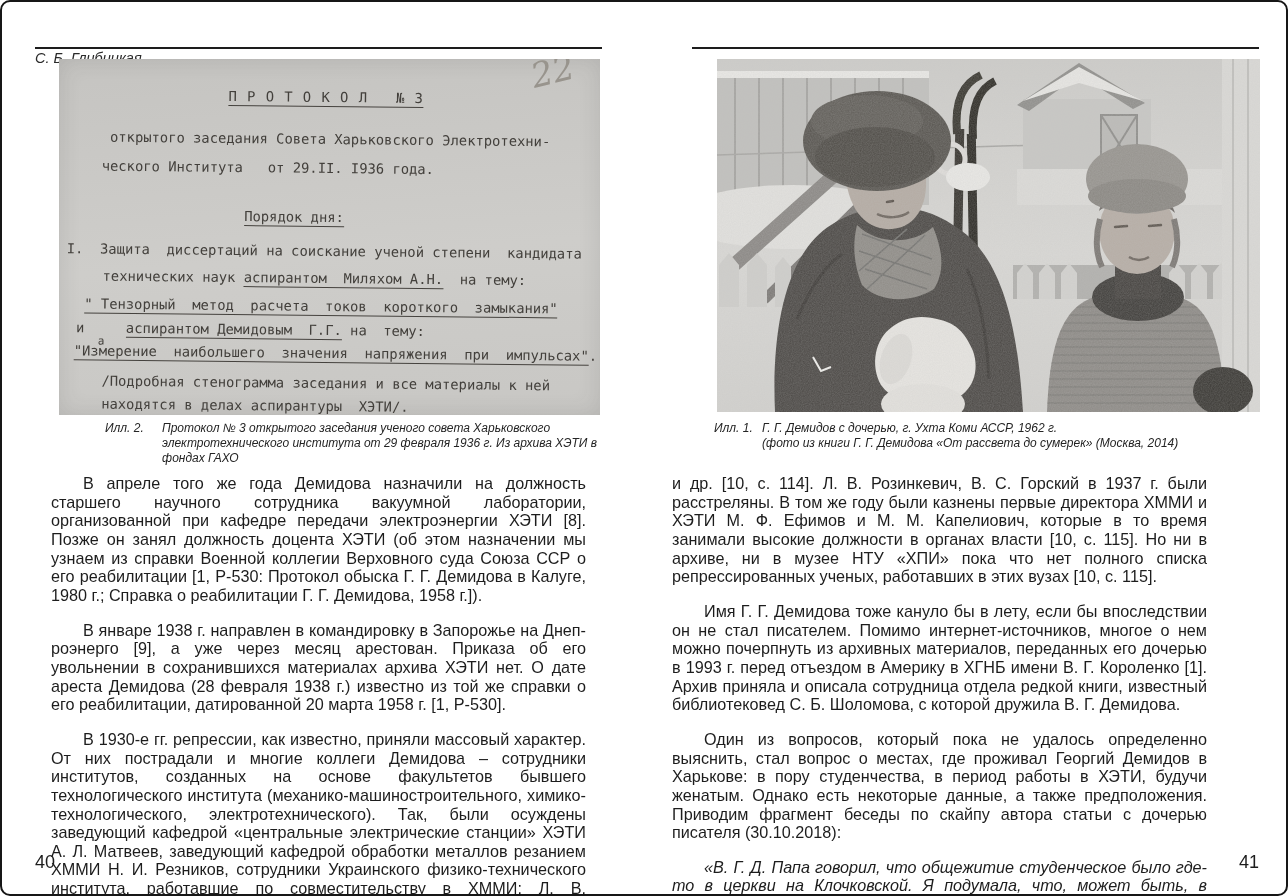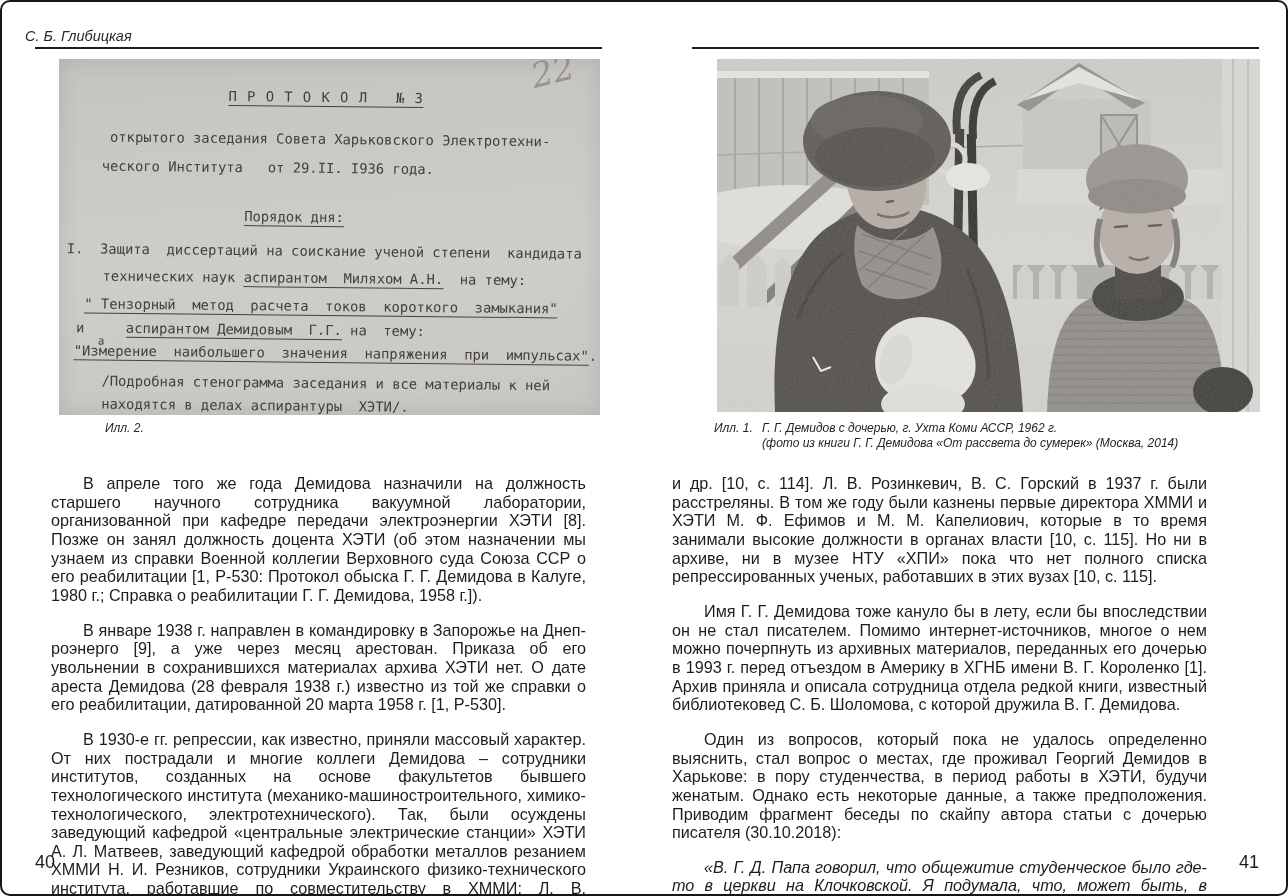--- a/index.html
+++ b/index.html
@@ -3,21 +3,21 @@
 <meta charset="utf-8">
 <style>
   html,body{margin:0;padding:0;background:#ffffff;}
   .canvas{
     position:relative;width:1288px;height:896px;box-sizing:border-box;
     background:#ffffff;border:2px solid #161616;border-radius:10px;overflow:hidden;
     font-family:"Liberation Sans", sans-serif;color:#1c1c1c;
   }
   
   .rh{position:absolute;top:26px;font-style:italic;font-size:14.5px;color:#2a2a2a;white-space:nowrap;}
-  .rh-left{left:23px;}
+  .rh-left{left:33px;margin-top:22px;}
   .rh-right{left:690px;width:567px;text-align:right;}
   .head-rule{position:absolute;top:45px;height:2px;background:#1d1d1d;width:567px;}
   .rule-left{left:33px;}
   .rule-right{left:690px;}
 
   
   .scan{
     position:absolute;left:57px;top:57px;width:541px;height:356px;overflow:hidden;
     background:linear-gradient(176deg,#c5c4c1 0%,#cecdca 55%,#c8c7c4 100%);
     box-shadow:inset 0 0 22px rgba(60,58,54,.14);
@@ -94,20 +94,21 @@
       <div class="l-i2a"><span>и     </span><span class="u">аспирантом Демидовым  Г.Г.</span><span> на  тему:</span></div>
       <div class="l-ins">а</div>
       <div class="l-i2b"><span class="u">"Измерение  наибольшего  значения  напряжения  при  импульсах"</span><span>.</span></div>
       <div class="l-n1">/Подробная стенограмма заседания и все материалы к ней</div>
       <div class="l-n2">находятся в делах аспирантуры  ХЭТИ/.</div>
     </div>
   </div>
 
   <div class="caption cap-left">
     <span class="cap-label">Илл. 2.</span>
+    <span class="cap-body">Протокол № 3 открытого заседания ученого совета Харьковского электротехнического института от 29 февраля 1936 г. Из архива ХЭТИ в фондах ГАХО</span>
   </div>
 
   <div class="bodycol body-left">
     <p class="ind">В апреле того же года Демидова назначили на должность старшего на­учного сотрудника вакуумной лаборатории, организованной при кафедре передачи электроэнергии ХЭТИ [8]. Позже он занял должность доцента ХЭТИ (об этом назначении мы узнаем из справки Военной коллегии Вер­ховного суда Союза ССР о его реабилитации [1, Р-530: Протокол обыска Г. Г. Демидова в Калуге, 1980 г.; Справка о реабилитации Г. Г. Демидова, 1958 г.]).</p>
     <p class="ind">В январе 1938 г. направлен в командировку в Запорожье на Днеп­роэнерго [9], а уже через месяц арестован. Приказа об его увольнении в сохранившихся материалах архива ХЭТИ нет. О дате ареста Демидова (28 февраля 1938 г.) известно из той же справки о его реабилитации, датированной 20 марта 1958 г. [1, Р-530].</p>
     <p class="ind">В 1930-е гг. репрессии, как известно, приняли массовый характер. От них пострадали и многие коллеги Демидова – сотрудники институтов, созданных на основе факультетов бывшего технологического института (механико-машиностроительного, химико-технологического, электротех­нического). Так, были осуждены заведующий кафедрой «центральные электрические станции» ХЭТИ А. Л. Матвеев, заведующий кафедрой обработки металлов резанием ХММИ Н. И. Резников, сотрудники Украин­ского физико-технического института, работавшие по совместительству в ХММИ: Л. В. Розинкевич, В. С. Горский, В. И. Обреимов, Л. Д. Ландау</p>
   </div>
 
   <div class="pagenum pn-left">40</div>
 

